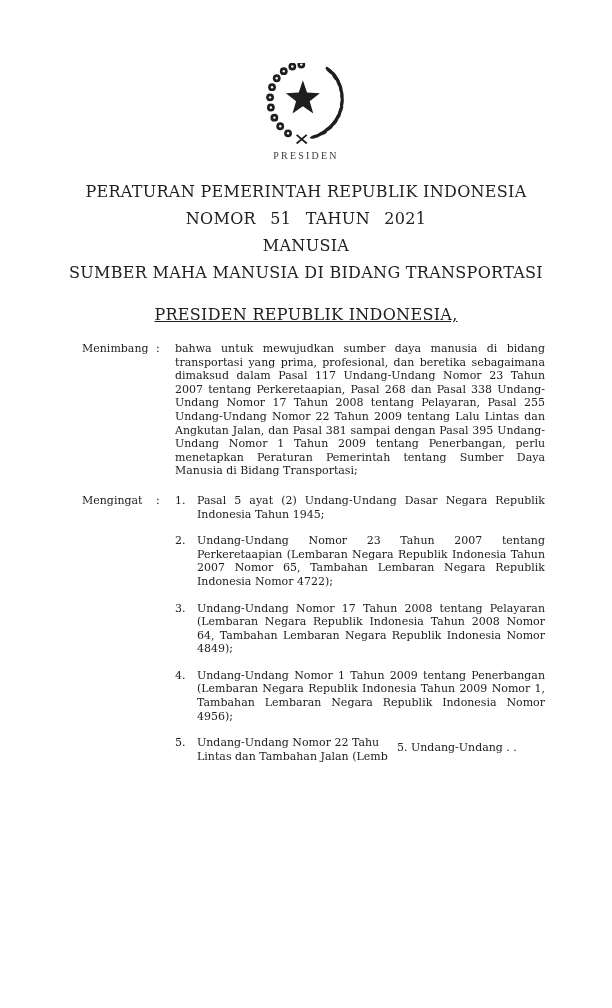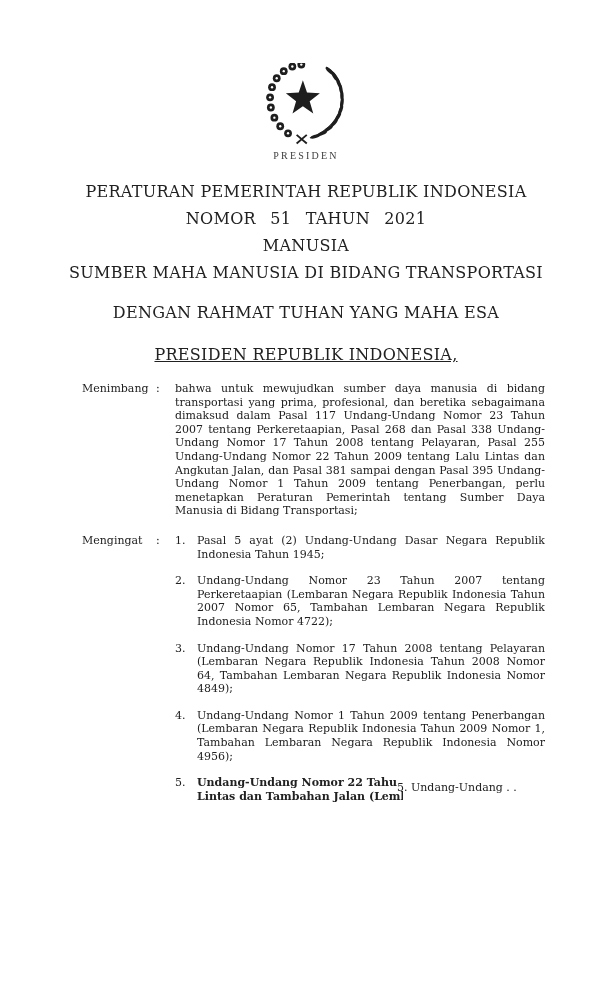--- a/index.html
+++ b/index.html
@@ -30,21 +30,21 @@
     font-size:11px;line-height:13.6px;
   }
   .section .label{white-space:nowrap;}
   .section .colon{text-align:left;padding-left:6px;}
   .justify{text-align:justify;}
   .menimbang{margin-top:21px;}
   .mengingat{margin-top:16px;}
   .item{display:grid;grid-template-columns:22px 1fr;margin-bottom:13px;}
   .item .num{text-align:left;}
   .item.item5{margin-bottom:0;position:relative;}
-  .clip{white-space:nowrap;overflow:hidden;max-width:206px;font-weight:bold;}
+  .clip{white-space:nowrap;overflow:hidden;max-width:206px;}
   .catchword{position:absolute;left:222px;top:5px;white-space:nowrap;}
 </style>
 </head>
 <body>
 
 <div class="page">
 
   <div class="emblem">
     <svg width="80" height="82" viewBox="0 0 100 105" xmlns="http://www.w3.org/2000/svg" fill="#1e1e1e" stroke="none">
 
@@ -98,21 +98,20 @@
 
   <div class="letterhead">
     <div>PRESIDEN</div>
   </div>
 
   <div class="title-block">
     <div class="t">PERATURAN PEMERINTAH REPUBLIK INDONESIA</div>
     <div class="t nomor">NOMOR 51 TAHUN 2021</div>
     <div class="t">MANUSIA</div>
     <div class="t">SUMBER MAHA MANUSIA DI BIDANG TRANSPORTASI</div>
-    <div class="t invocation">DENGAN RAHMAT TUHAN YANG MAHA ESA</div>
     <div class="t authority">PRESIDEN REPUBLIK INDONESIA,</div>
   </div>
 
   <div class="section menimbang">
     <div class="label">Menimbang</div>
     <div class="colon">:</div>
     <div class="content justify">bahwa untuk mewujudkan sumber daya manusia di bidang transportasi yang prima, profesional, dan beretika sebagaimana dimaksud dalam Pasal 117 Undang-Undang Nomor 23 Tahun 2007 tentang Perkeretaapian, Pasal 268 dan Pasal 338 Undang-Undang Nomor 17 Tahun 2008 tentang Pelayaran, Pasal 255 Undang-Undang Nomor 22 Tahun 2009 tentang Lalu Lintas dan Angkutan Jalan, dan Pasal 381 sampai dengan Pasal 395 Undang-Undang Nomor 1 Tahun 2009 tentang Penerbangan, perlu menetapkan Peraturan Pemerintah tentang Sumber Daya Manusia di Bidang Transportasi;</div>
   </div>
 
   <div class="section mengingat">

